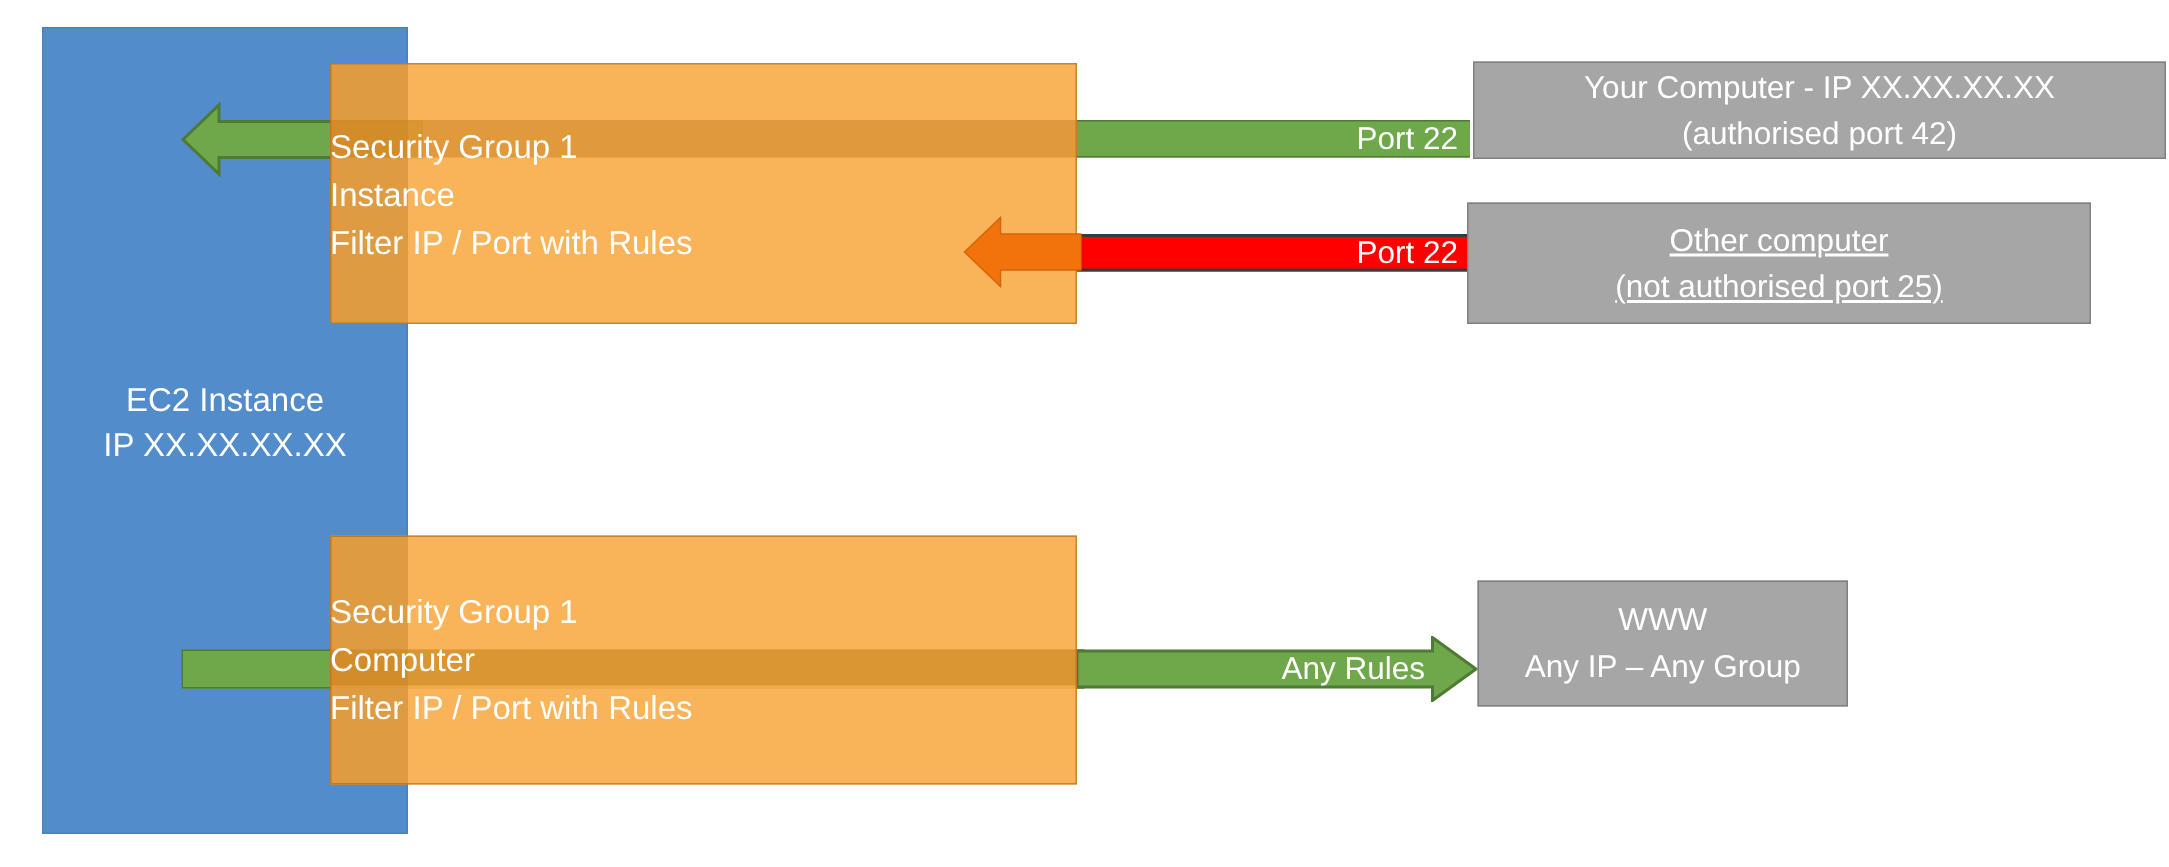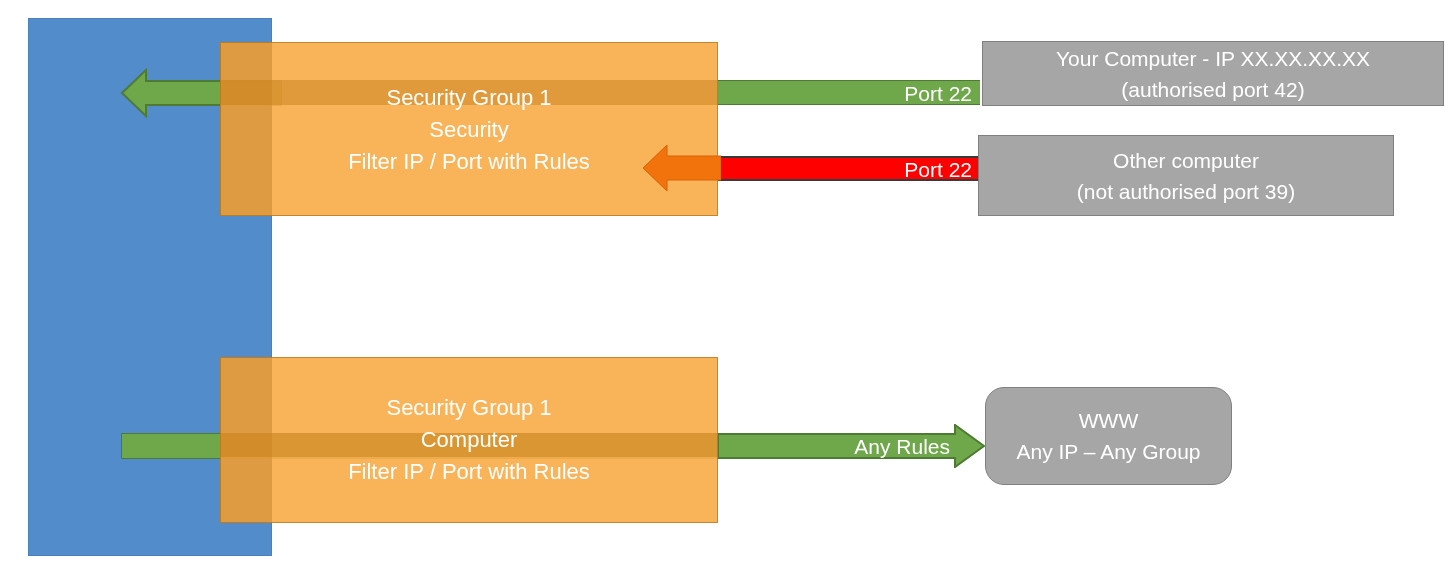--- a/index.html
+++ b/index.html
@@ -56,21 +56,21 @@
     width: 498px;
     height: 174px;
   }
   .sg-outbound {
     left: 220px;
     top: 357px;
     width: 498px;
     height: 166px;
   }
   .sg-text {
-    text-align: center;
+    text-align: left;
     color: #ffffff;
     font-size: 22px;
     line-height: 32px;
     z-index: 7;
     pointer-events: none;
   }
   .sg-text-inbound {
     left: 220px;
     top: 82px;
     width: 498px;
@@ -101,27 +101,27 @@
     top: 41px;
     width: 462px;
     height: 65px;
     margin-left: 20px;
   }
   .grey-other-computer {
     left: 978px;
     top: 135px;
     width: 416px;
     height: 81px;
+    text-decoration: underline;
   }
   .grey-www {
     left: 985px;
     top: 387px;
     width: 247px;
-    height: 98px;
-    border-radius: 19px;
+    height: 84px;
   }
 
   
   .bar {
     box-sizing: border-box;
     z-index: 3;
     text-align: center;
   }
   .bar-label {
     position: absolute;
@@ -257,41 +257,45 @@
 
   <div class="abs overlap ov-sg-in-blue"></div>
   <div class="abs overlap ov-sg-out-blue"></div>
   <div class="abs overlap ov-green-in-sg"></div>
   <div class="abs overlap ov-green-out-sg"></div>
 
   <svg class="abs arrow-orange-left" viewBox="0 0 80 50" preserveAspectRatio="none">
     <polygon points="2,25 26,2 26,13 80,13 80,37 26,37 26,48" fill="#F2720C" stroke="#D4640A" stroke-width="1"></polygon>
   </svg>
 
+  <div class="abs ec2-label">
+    <div>EC2 Instance</div>
+    <div>IP XX.XX.XX.XX</div>
+  </div>
 
   <div class="abs sg-text sg-text-inbound">
     <div>Security Group 1</div>
-    <div>Security</div>
+    <div>Instance</div>
     <div>Filter IP / Port with Rules</div>
   </div>
 
   <div class="abs sg-text sg-text-outbound">
     <div>Security Group 1</div>
     <div>Computer</div>
     <div>Filter IP / Port with Rules</div>
   </div>
 
   <div class="abs grey-box grey-your-computer">
     <div>Your Computer - IP XX.XX.XX.XX</div>
     <div>(authorised port 42)</div>
   </div>
 
   <div class="abs grey-box grey-other-computer">
     <div>Other computer</div>
-    <div>(not authorised port 39)</div>
+    <div>(not authorised port 25)</div>
   </div>
 
   <div class="abs grey-box grey-www">
     <div>WWW</div>
     <div>Any IP – Any Group</div>
   </div>
 
 </div>
 
 </body></html>

